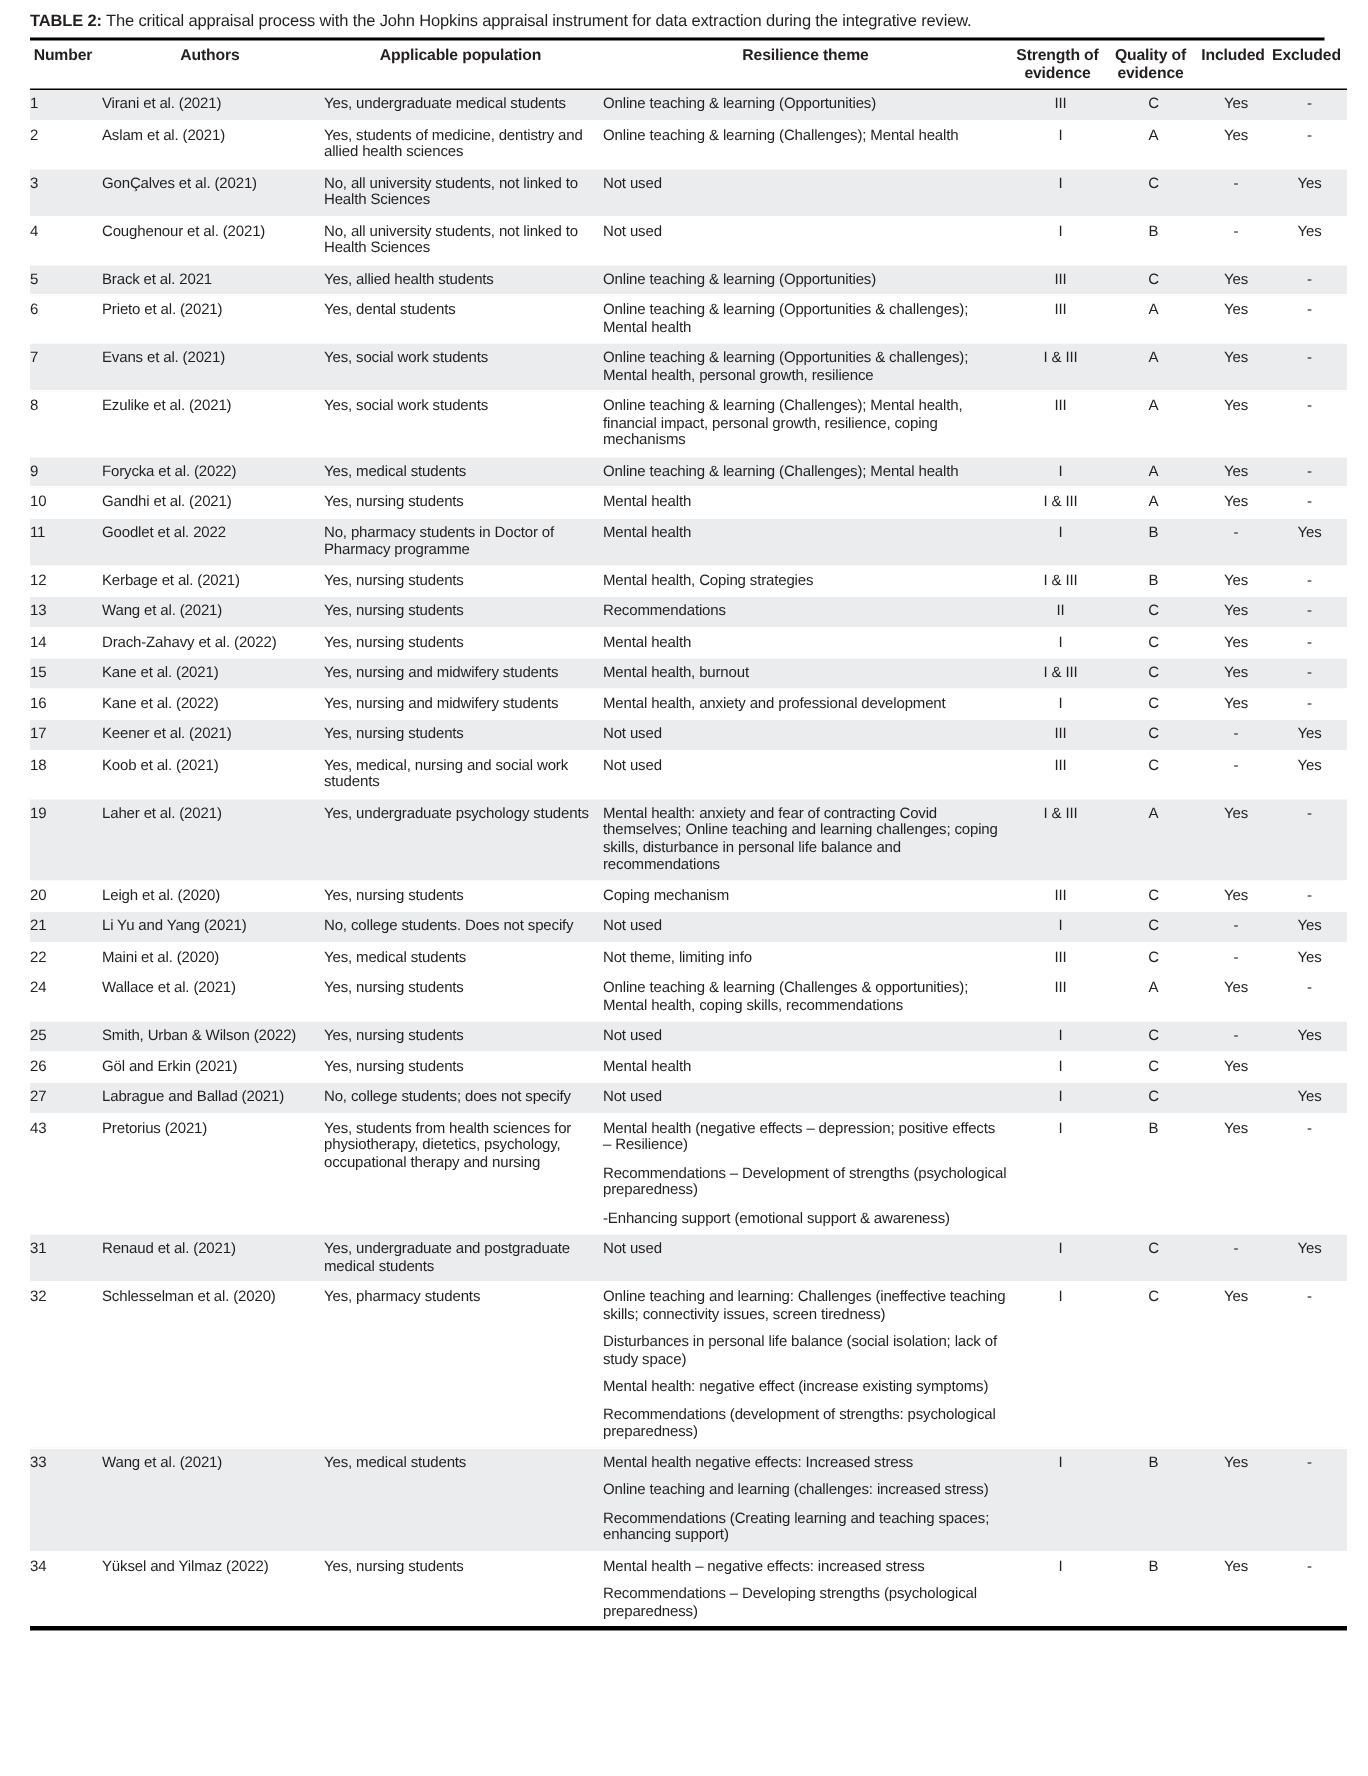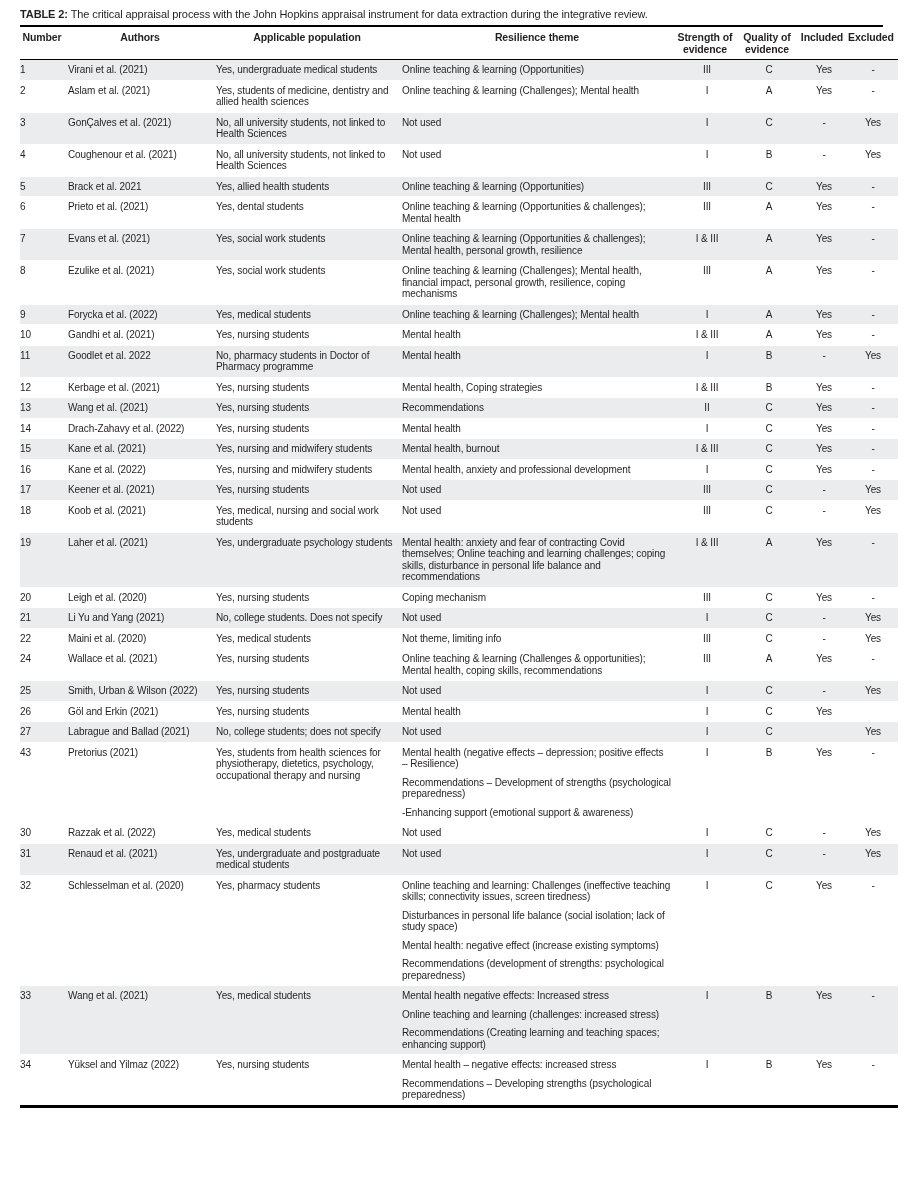--- a/index.html
+++ b/index.html
@@ -411,32 +411,20 @@
     <td class="c-theme">
             <p>Mental health (negative effects – depression; positive effects – Resilience)</p>
             <p>Recommendations – Development of strengths (psychological preparedness)</p>
             <p>-Enhancing support (emotional support &amp; awareness)</p>
           </td>
     <td class="c-center">I</td>
     <td class="c-center">B</td>
     <td class="c-center">Yes</td>
     <td class="c-center">-</td>
   </tr>
-        <tr>
-    <td class="c-num">30</td>
-    <td class="c-auth">Razzak et al. (2022)</td>
-    <td class="c-pop">Yes, medical students</td>
-    <td class="c-theme">
-            <p>Not used</p>
-          </td>
-    <td class="c-center">I</td>
-    <td class="c-center">C</td>
-    <td class="c-center">-</td>
-    <td class="c-center">Yes</td>
-  </tr>
         <tr class="shaded">
     <td class="c-num">31</td>
     <td class="c-auth">Renaud et al. (2021)</td>
     <td class="c-pop">Yes, undergraduate and postgraduate medical students</td>
     <td class="c-theme">
             <p>Not used</p>
           </td>
     <td class="c-center">I</td>
     <td class="c-center">C</td>
     <td class="c-center">-</td>

